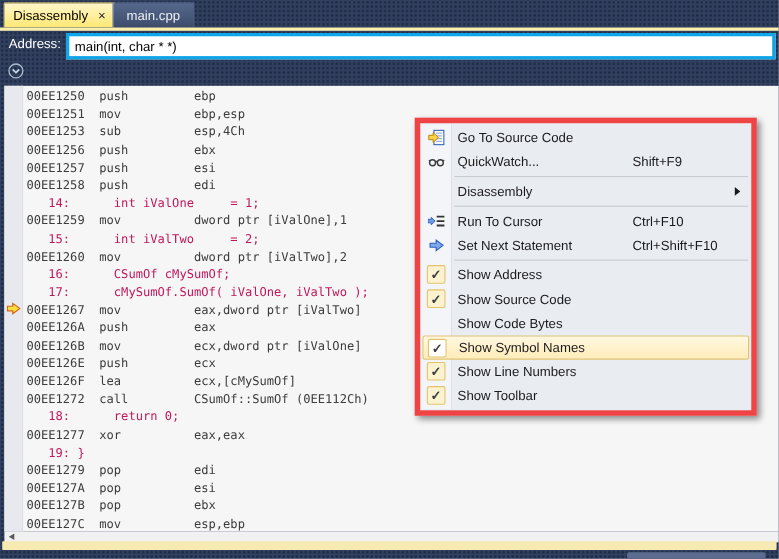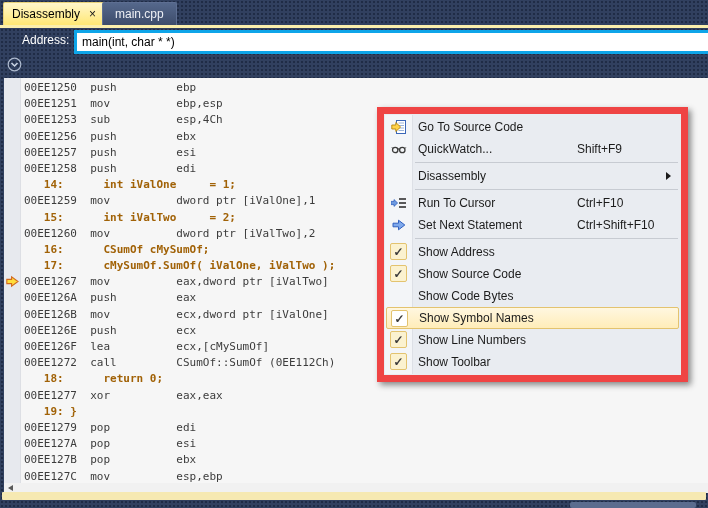--- a/index.html
+++ b/index.html
@@ -15,50 +15,50 @@
   .tabbar{position:absolute;left:0;top:0;width:708px;height:25px;}
   .tab{position:absolute;top:2px;height:23px;display:flex;align-items:center;
        font-size:12px;border-radius:2px 2px 0 0;box-sizing:border-box;}
   .tab.active{left:3px;padding:0 8px;background:linear-gradient(#FFF6CB,#FFE874);
        color:#000;border:1px solid #E8D27A;border-bottom:none;}
   .tab.inactive{left:102px;padding:0 12px;background:linear-gradient(#55688C,#3D4C6B);
        color:#EDEFF4;border:1px solid #5E6F92;border-bottom:none;}
   .tab-close{margin-left:9px;font-size:12px;color:#1A1A1A;cursor:default;line-height:10px;}
   .gold-strip{position:absolute;left:0;top:25px;width:708px;height:3px;background:#FBEFAC;}
   
-  .addr-row{position:absolute;left:0;top:28px;width:592px;height:24px;margin-left:14px;}
+  .addr-row{position:absolute;left:0;top:28px;width:592px;height:24px;}
   .addr-label{position:absolute;left:8px;top:5px;font-size:12px;color:#FFFFFF;}
   .addr-input{position:absolute;left:60px;top:2px;width:634px;height:18px;
        border:3px solid #0ea5e9;background:#fff;font-family:"Liberation Sans",sans-serif;
        font-size:12px;color:#000;padding:0 0 0 5px;}
   
   .vo-row{position:absolute;left:0;top:52px;width:708px;height:26px;}
   .vo-chevron{position:absolute;left:7px;top:5px;width:15px;height:15px;}
   .vo-label{position:absolute;left:28px;top:6px;font-size:12px;color:#FFFFFF;margin-top:20px;}
   
   .code-wrap{position:absolute;left:4px;top:78px;width:704px;height:405px;background:#F6F6F6;}
   .code-margin{position:absolute;left:0;top:0;width:16px;height:100%;
        background:#E7E9EE;border-right:1px solid #DDDFE4;}
   .ip-arrow{position:absolute;left:2px;width:13px;height:13px;z-index:2;}
   .code-lines{position:absolute;left:20px;top:2px;white-space:pre;
        font-family:"DejaVu Sans Mono", monospace;font-size:11px;color:#3C3C3C;}
   .code-line{height:16.2px;line-height:16.2px;}
-  .code-line.src{font-weight:bold;color:#a16207;}
+  .code-line.src{font-weight:normal;color:#be185d;}
   
   .hscroll{position:absolute;left:4px;top:483px;width:704px;height:10px;background:#F1F1F1;}
   .scroll-left{position:absolute;left:4px;top:2px;width:0;height:0;
        border-top:3px solid transparent;border-bottom:3px solid transparent;
        border-right:5px solid #5A5A5A;}
   .gold-bar{position:absolute;left:2px;top:492px;width:704px;height:8px;
        background:#F6E9B2;border-radius:1px;}
   .bottom-bar{position:absolute;left:570px;top:502px;width:126px;height:6px;
        background:#5B6C8E;border-radius:2px;}
   
   .context-menu{position:absolute;left:377px;top:107px;width:311px;box-sizing:border-box;
-       background:#E9ECF1;border:7px solid #ef4444;padding:2px 0;
+       background:#E9ECF1;border:5px solid #ef4444;padding:2px 0;
        box-shadow:3px 3px 6px rgba(0,0,0,0.45);z-index:20;}
   .menu-gutter{position:absolute;left:1px;top:1px;bottom:1px;width:27px;
        background:#F3F5F8;border-right:1px solid #DDE0E6;}
   .menu-item{position:relative;height:22px;display:flex;align-items:center;margin:0 2px;
        padding-left:32px;font-size:12px;color:#1B1B1B;box-sizing:border-box;}
   .menu-item.hl{background:linear-gradient(#FFF7E0,#FFEDB9);border:1px solid #E3C36F;
        border-radius:2px;}
   .menu-ic{position:absolute;left:4px;top:2px;width:18px;height:18px;display:flex;
        align-items:center;justify-content:center;}
   .menu-check{width:15px;height:15px;border:1px solid #E3C36F;background:#FBF2D0;

